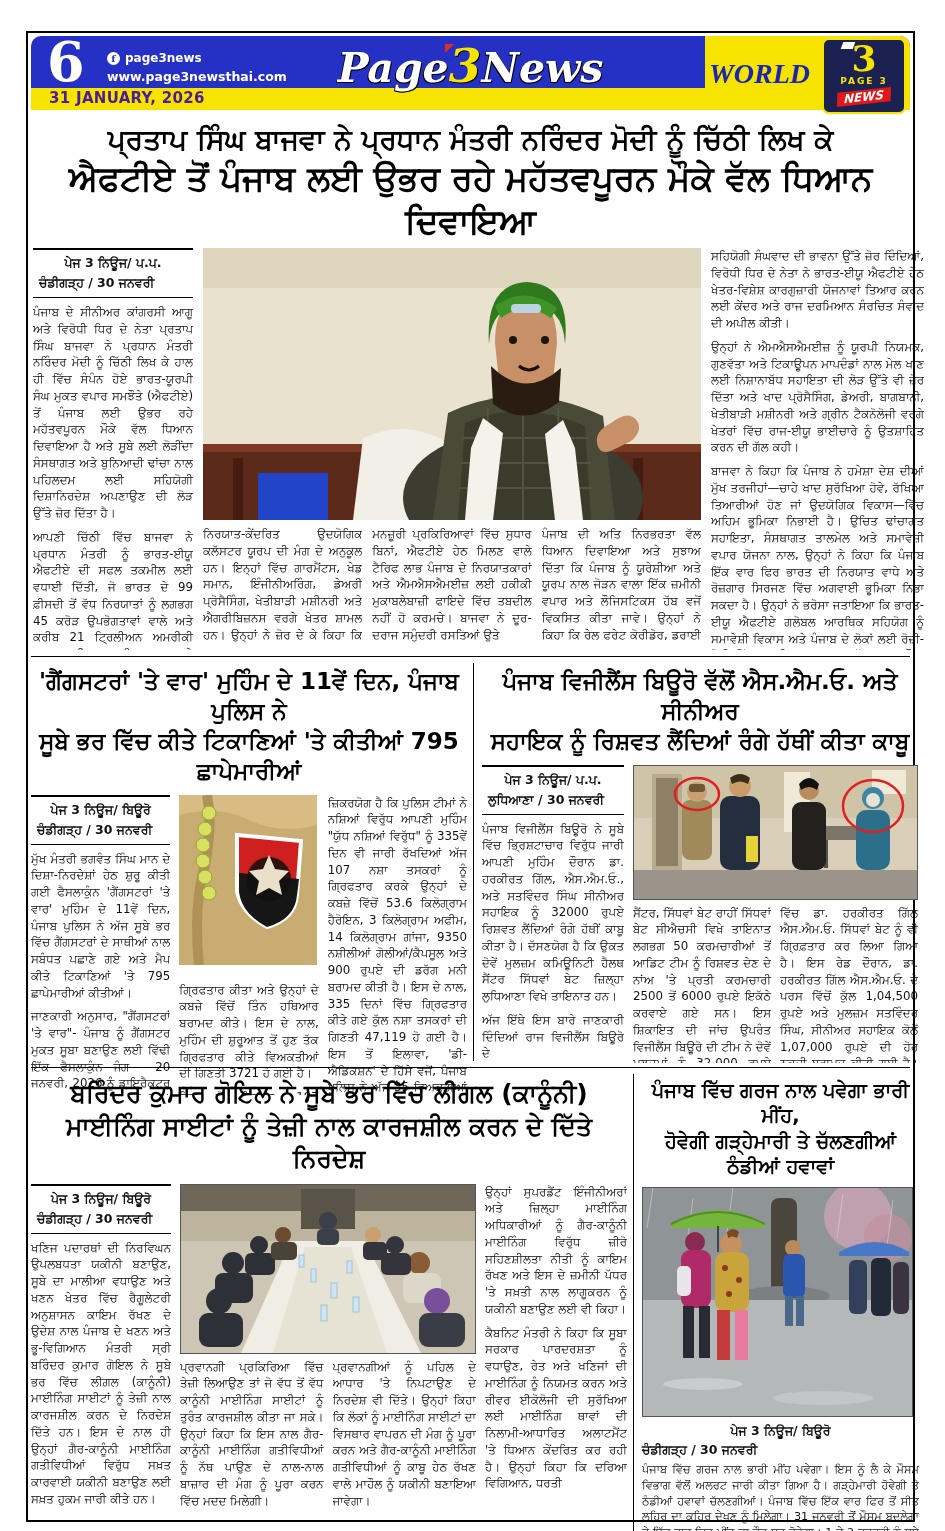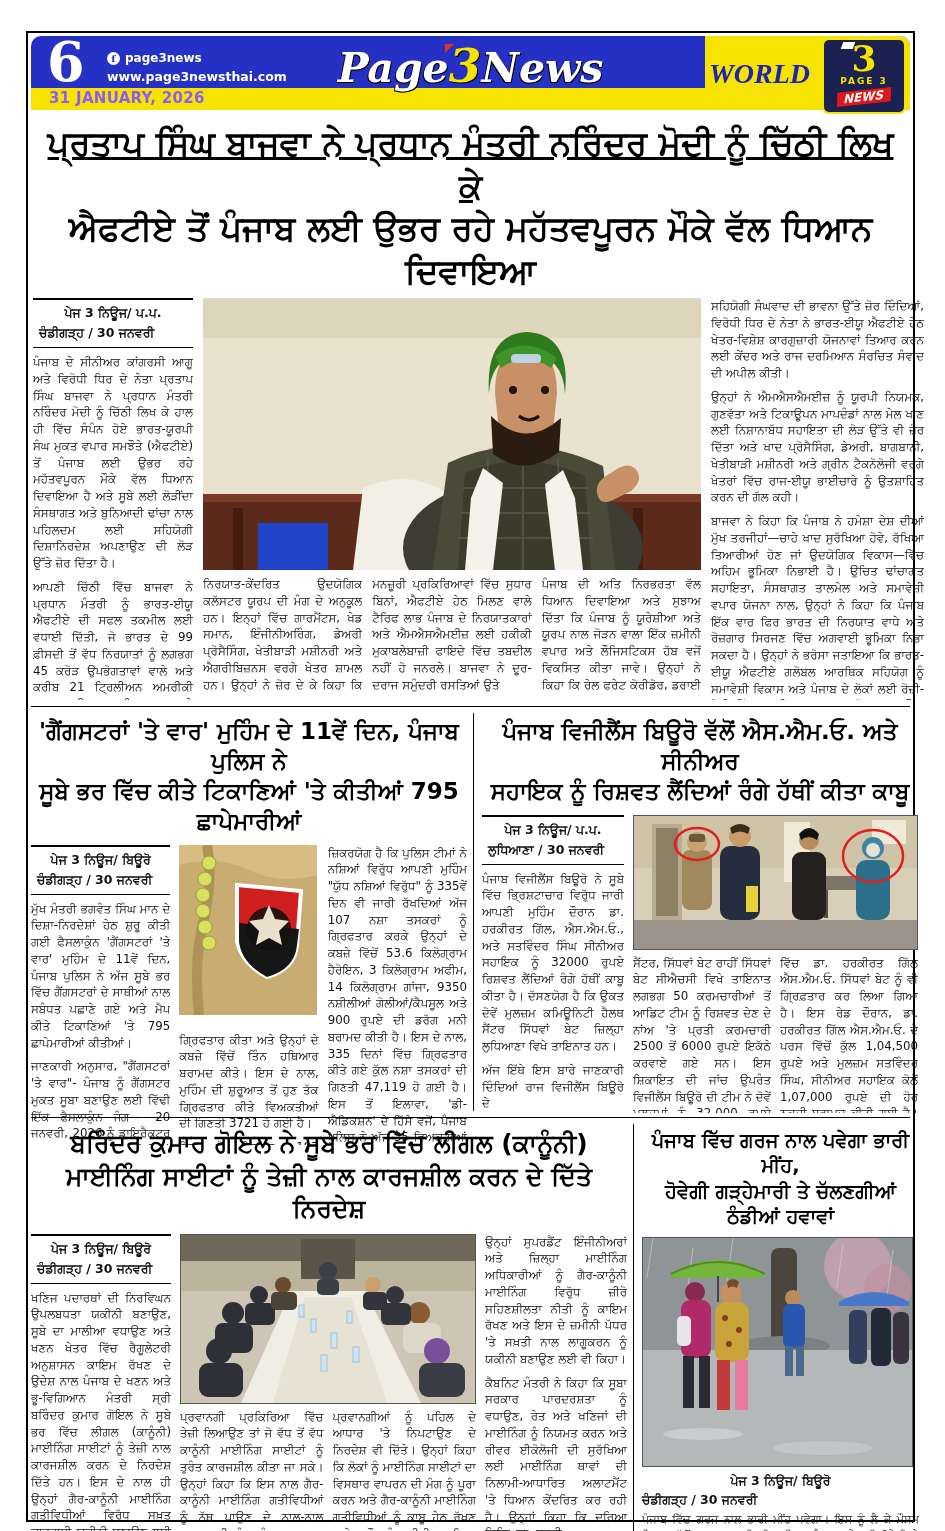--- a/index.html
+++ b/index.html
@@ -12,39 +12,39 @@
   .hdr-blue{position:absolute;left:0;top:0;right:0;height:52px;background:#2531c4;border-radius:10px 10px 0 0;}
   .hdr-yellow{position:absolute;left:0;top:52px;right:0;height:22px;background:#f6e400;}
   .hdr-wedge{position:absolute;right:0;top:0;width:205px;height:74px;background:#f6e400;border-radius:0 10px 0 0;}
   .page-num{position:absolute;left:16px;top:-6px;font-family:"DejaVu Serif",serif;font-weight:bold;
             font-size:54px;color:#fff;z-index:5;}
   .fb-row{position:absolute;left:76px;top:15px;display:flex;align-items:center;gap:5px;z-index:5;}
   .fb-ic{width:13px;height:13px;border-radius:50%;background:#fff;color:#2531c4;font-weight:bold;
          font-size:10px;line-height:13px;text-align:center;font-family:"DejaVu Serif",serif;}
   .fb-txt{color:#fff;font-size:12px;font-weight:bold;}
   .site{position:absolute;left:76px;top:33px;color:#fff;font-size:12.5px;font-weight:bold;z-index:5;}
-  .datebar{position:absolute;left:18px;top:53px;font-size:15px;font-weight:bold;color:#8b5cf6;z-index:6;letter-spacing:.3px;}
+  .datebar{position:absolute;left:18px;top:53px;font-size:15px;font-weight:bold;color:#4c1d95;z-index:6;letter-spacing:.3px;}
   .masthead{position:absolute;left:0;right:0;top:2px;text-align:center;z-index:4;
             font-family:"DejaVu Serif",serif;font-weight:bold;font-style:italic;}
   .masthead .mh1,.masthead .mh3{color:#fff;font-size:41px;text-shadow:1px 1px 0 #000,-1px 1px 0 #000;}
   .masthead .mh2{color:#f6e400;font-size:47px;text-shadow:1px 1px 0 #000;position:relative;}
   .masthead .mh2:before{content:"";position:absolute;left:-4px;top:6px;border-left:9px solid #e03020;
             border-bottom:9px solid transparent;}
   .world{position:absolute;right:100px;top:22px;z-index:5;font-family:"Liberation Serif",serif;
          font-weight:bold;font-style:italic;font-size:28px;color:#1b25b0;}
   .logo{position:absolute;right:4px;top:2px;width:84px;height:76px;background:#1b2150;border:2px solid #f6e400;
         border-radius:7px;z-index:7;text-align:center;box-sizing:border-box;}
   .logo-3{font-family:"DejaVu Serif",serif;font-weight:bold;font-size:36px;color:#f6e400;line-height:36px;position:relative;}
   .logo-3 i{position:absolute;width:12px;height:7px;background:#fff;left:18px;top:2px;transform:skewX(-20deg);}
   .logo-p3{color:#f6e400;font-size:9px;font-weight:bold;letter-spacing:2px;}
   .logo-news{display:inline-block;background:#e01818;color:#fff;font-style:italic;font-weight:bold;
              font-size:12px;padding:0 7px;transform:rotate(-6deg) skewX(-8deg);margin-top:2px;}
   
   .lead-hl{margin:12px 6px 6px;text-align:center;font-weight:bold;color:#000;line-height:1.25;}
-  .lead-hl .l1{font-size:34px;text-decoration:underline;}
+  .lead-hl .l1{font-size:28px;}
   .lead-hl .l2{font-size:34px;}
   
   .byline{border-top:2px solid #000;border-bottom:1px solid #000;font-weight:bold;font-size:12.5px;
           text-align:center;padding:5px 0 6px;margin-bottom:6px;}
   .byline .b2{text-align:left;padding-left:6px;margin-top:4px;}
   p.body{font-size:11.8px;line-height:1.42;text-align:justify;margin:0 0 7px;}
   .colbox{overflow:hidden;}
   .photo{display:block;}
   .ph-border{border:1px solid #555;}
   .hrule{border:none;border-top:1.5px solid #000;margin:6px 0;}
@@ -157,21 +157,21 @@
           <rect x="308" y="56" width="30" height="9" rx="4" fill="#bcd3e2"></rect>
           <circle cx="310" cy="92" r="4" fill="#20150c"></circle>
             <circle cx="342" cy="92" r="4" fill="#20150c"></circle>
           <path d="M316 118 q10 8 20 0" stroke="#1a100a" stroke-width="3" fill="none"></path>
         </svg>
         <div class="subcols">
           <div>
               <p class="body">ਨਿਰਯਾਤ-ਕੇਂਦਰਿਤ ਉਦਯੋਗਿਕ ਕਲੱਸਟਰ ਯੂਰਪ ਦੀ ਮੰਗ ਦੇ ਅਨੁਕੂਲ ਹਨ। ਇਨ੍ਹਾਂ ਵਿੱਚ ਗਾਰਮੈਂਟਸ, ਖੇਡ ਸਮਾਨ, ਇੰਜੀਨੀਅਰਿੰਗ, ਡੇਅਰੀ ਪ੍ਰੋਸੈਸਿੰਗ, ਖੇਤੀਬਾੜੀ ਮਸ਼ੀਨਰੀ ਅਤੇ ਐਗਰੀਬਿਜ਼ਨਸ ਵਰਗੇ ਖੇਤਰ ਸ਼ਾਮਲ ਹਨ। ਉਨ੍ਹਾਂ ਨੇ ਜ਼ੋਰ ਦੇ ਕੇ ਕਿਹਾ ਕਿ ਲੌਜਿਸਟਿਕਸ, ਕੁਨੈਕਟਿਵਟੀ ਅਤੇ ਸਮੇਂ-ਬੱਧ</p>
             </div>
           <div>
-              <p class="body">ਮਨਜ਼ੂਰੀ ਪ੍ਰਕਿਰਿਆਵਾਂ ਵਿੱਚ ਸੁਧਾਰ ਬਿਨਾਂ, ਐਫਟੀਏ ਹੇਠ ਮਿਲਣ ਵਾਲੇ ਟੈਰਿਫ ਲਾਭ ਪੰਜਾਬ ਦੇ ਨਿਰਯਾਤਕਾਰਾਂ ਅਤੇ ਐਮਐਸਐਮਈਜ਼ ਲਈ ਹਕੀਕੀ ਮੁਕਾਬਲੇਬਾਜ਼ੀ ਫਾਇਦੇ ਵਿੱਚ ਤਬਦੀਲ ਨਹੀਂ ਹੋ ਜਨਰਲੇ। ਬਾਜਵਾ ਨੇ ਦੂਰ-ਦਰਾਜ ਸਮੁੰਦਰੀ ਰਸਤਿਆਂ ਉਤੇ</p>
+              <p class="body">ਮਨਜ਼ੂਰੀ ਪ੍ਰਕਿਰਿਆਵਾਂ ਵਿੱਚ ਸੁਧਾਰ ਬਿਨਾਂ, ਐਫਟੀਏ ਹੇਠ ਮਿਲਣ ਵਾਲੇ ਟੈਰਿਫ ਲਾਭ ਪੰਜਾਬ ਦੇ ਨਿਰਯਾਤਕਾਰਾਂ ਅਤੇ ਐਮਐਸਐਮਈਜ਼ ਲਈ ਹਕੀਕੀ ਮੁਕਾਬਲੇਬਾਜ਼ੀ ਫਾਇਦੇ ਵਿੱਚ ਤਬਦੀਲ ਨਹੀਂ ਹੋ ਕਰਮਚੇ। ਬਾਜਵਾ ਨੇ ਦੂਰ-ਦਰਾਜ ਸਮੁੰਦਰੀ ਰਸਤਿਆਂ ਉਤੇ</p>
             </div>
           <div>
               <p class="body">ਪੰਜਾਬ ਦੀ ਅਤਿ ਨਿਰਭਰਤਾ ਵੱਲ ਧਿਆਨ ਦਿਵਾਇਆ ਅਤੇ ਸੁਝਾਅ ਦਿੱਤਾ ਕਿ ਪੰਜਾਬ ਨੂੰ ਯੂਰੇਸ਼ੀਆ ਅਤੇ ਯੂਰਪ ਨਾਲ ਜੋੜਨ ਵਾਲਾ ਇੱਕ ਜ਼ਮੀਨੀ ਵਪਾਰ ਅਤੇ ਲੌਜਿਸਟਿਕਸ ਹੱਬ ਵਜੋਂ ਵਿਕਸਿਤ ਕੀਤਾ ਜਾਵੇ। ਉਨ੍ਹਾਂ ਨੇ ਕਿਹਾ ਕਿ ਰੇਲ ਫਰੇਟ ਕੋਰੀਡੋਰ, ਡਰਾਈ ਪੋਰਟ, ਲੌਜਿਸਟਿਕਸ</p>
             </div>
         </div>
       </div>
       <div class="lead-c5 colbox">
         <p class="body">ਸਹਿਯੋਗੀ ਸੰਘਵਾਦ ਦੀ ਭਾਵਨਾ ਉੱਤੇ ਜ਼ੋਰ ਦਿੰਦਿਆਂ, ਵਿਰੋਧੀ ਧਿਰ ਦੇ ਨੇਤਾ ਨੇ ਭਾਰਤ-ਈਯੂ ਐਫਟੀਏ ਹੇਠ ਖੇਤਰ-ਵਿਸ਼ੇਸ਼ ਕਾਰਗੁਜ਼ਾਰੀ ਯੋਜਨਾਵਾਂ ਤਿਆਰ ਕਰਨ ਲਈ ਕੇਂਦਰ ਅਤੇ ਰਾਜ ਦਰਮਿਆਨ ਸੰਰਚਿਤ ਸੰਵਾਦ ਦੀ ਅਪੀਲ ਕੀਤੀ।</p>
         <p class="body">ਉਨ੍ਹਾਂ ਨੇ ਐਮਐਸਐਮਈਜ਼ ਨੂੰ ਯੂਰਪੀ ਨਿਯਮਕ, ਗੁਣਵੱਤਾ ਅਤੇ ਟਿਕਾਊਪਨ ਮਾਪਦੰਡਾਂ ਨਾਲ ਮੇਲ ਖਾਣ ਲਈ ਨਿਸ਼ਾਨਾਬੱਧ ਸਹਾਇਤਾ ਦੀ ਲੋੜ ਉੱਤੇ ਵੀ ਜ਼ੋਰ ਦਿੱਤਾ ਅਤੇ ਖਾਦ ਪ੍ਰੋਸੈਸਿੰਗ, ਡੇਅਰੀ, ਬਾਗਬਾਨੀ, ਖੇਤੀਬਾੜੀ ਮਸ਼ੀਨਰੀ ਅਤੇ ਗ੍ਰੀਨ ਟੈਕਨੋਲੋਜੀ ਵਰਗੇ ਖੇਤਰਾਂ ਵਿੱਚ ਰਾਜ-ਈਯੂ ਭਾਈਚਾਰੇ ਨੂੰ ਉਤਸ਼ਾਹਿਤ ਕਰਨ ਦੀ ਗੱਲ ਕਹੀ।</p>
         <p class="body">ਬਾਜਵਾ ਨੇ ਕਿਹਾ ਕਿ ਪੰਜਾਬ ਨੇ ਹਮੇਸ਼ਾ ਦੇਸ਼ ਦੀਆਂ ਮੁੱਖ ਤਰਜੀਹਾਂ—ਚਾਹੇ ਖਾਦ ਸੁਰੱਖਿਆ ਹੋਵੇ, ਰੱਖਿਆ ਤਿਆਰੀਆਂ ਹੋਣ ਜਾਂ ਉਦਯੋਗਿਕ ਵਿਕਾਸ—ਵਿੱਚ ਅਹਿਮ ਭੂਮਿਕਾ ਨਿਭਾਈ ਹੈ। ਉਚਿਤ ਢਾਂਚਾਗਤ ਸਹਾਇਤਾ, ਸੰਸਥਾਗਤ ਤਾਲਮੇਲ ਅਤੇ ਸਮਾਵੇਸ਼ੀ ਵਪਾਰ ਯੋਜਨਾ ਨਾਲ, ਉਨ੍ਹਾਂ ਨੇ ਕਿਹਾ ਕਿ ਪੰਜਾਬ ਇੱਕ ਵਾਰ ਫਿਰ ਭਾਰਤ ਦੀ ਨਿਰਯਾਤ ਵਾਧੇ ਅਤੇ ਰੋਜ਼ਗਾਰ ਸਿਰਜਣ ਵਿੱਚ ਅਗਵਾਈ ਭੂਮਿਕਾ ਨਿਭਾ ਸਕਦਾ ਹੈ। ਉਨ੍ਹਾਂ ਨੇ ਭਰੋਸਾ ਜਤਾਇਆ ਕਿ ਭਾਰਤ-ਈਯੂ ਐਫਟੀਏ ਗਲੋਬਲ ਆਰਥਿਕ ਸਹਿਯੋਗ ਨੂੰ ਸਮਾਵੇਸ਼ੀ ਵਿਕਾਸ ਅਤੇ ਪੰਜਾਬ ਦੇ ਲੋਕਾਂ ਲਈ ਰੋਜ਼ੀ-ਰੋਟੀ ਵਿੱਚ ਤਬਦੀਲ ਕਰਨ ਦਾ ਮਹੱਤਵਪੂਰਨ ਮੌਕਾ ਹੈ।</p>

